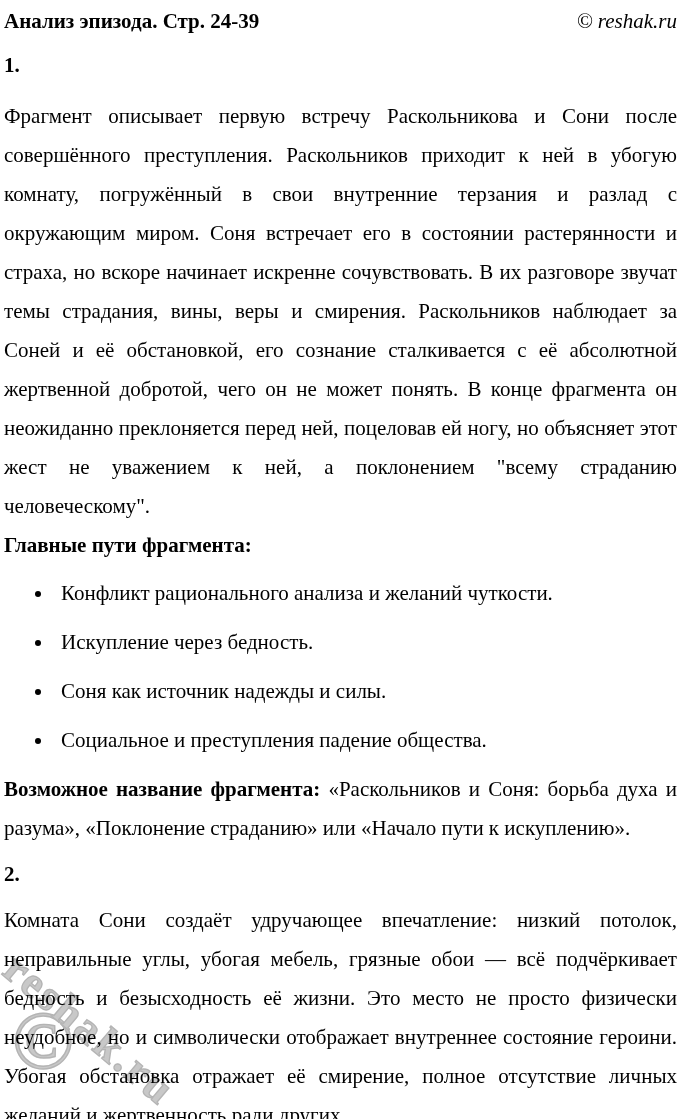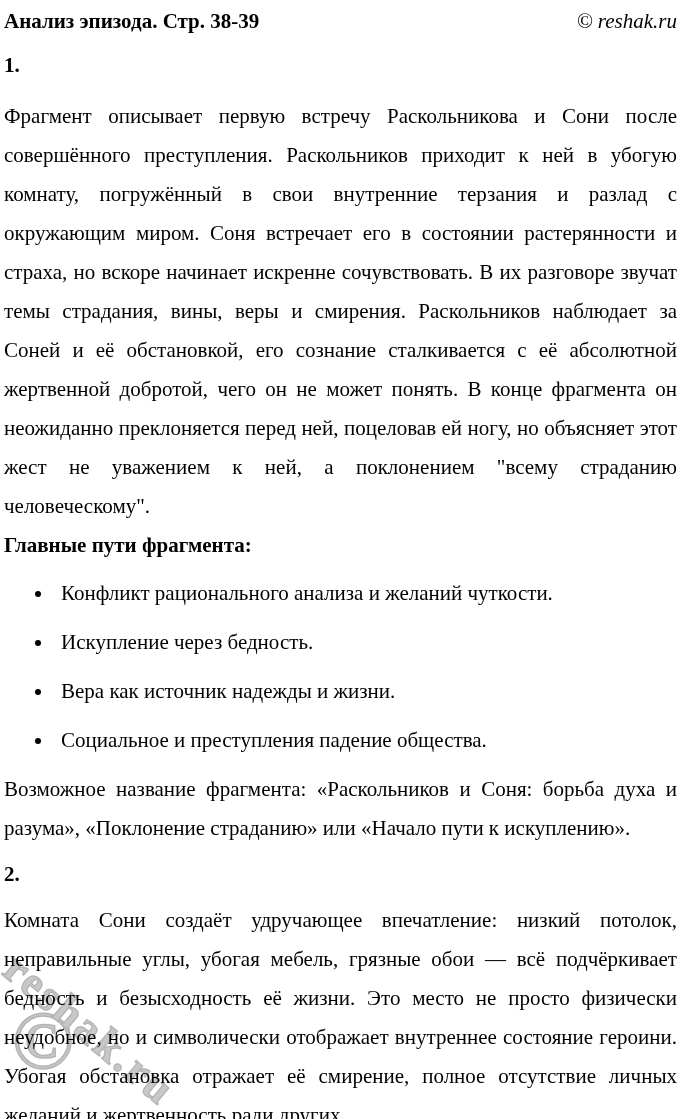--- a/index.html
+++ b/index.html
@@ -68,21 +68,21 @@
     position: absolute;
     left: 31px;
     top: 17px;
     width: 6px;
     height: 6px;
     border-radius: 50%;
     background: #000;
   }
 
   #title-para { margin-top: 0; }
-  #title-para b { font-weight: normal; }
+  #title-para b { font-weight: bold; }
 
   
   .watermark {
     position: absolute;
     left: 0; top: 0;
     width: 680px; height: 1119px;
     z-index: 0;
     pointer-events: none;
   }
   .wm-copy {
@@ -117,34 +117,34 @@
 <body>
 
 <div class="watermark">
   <span class="wm-copy">©</span>
   <span class="wm-text">reshak.ru</span>
 </div>
 
 <div class="content">
 
   <div class="header">
-    <span class="title">Анализ эпизода. Стр. 38-39</span>
+    <span class="title">Анализ эпизода. Стр. 24-39</span>
     <span class="copyright">© reshak.ru</span>
   </div>
 
   <p class="qnum" id="qnum1">1.</p>
 
   <p class="body" id="para1">Фрагмент описывает первую встречу Раскольникова и Сони после совершённого преступления. Раскольников приходит к ней в убогую комнату, погружённый в свои внутренние терзания и разлад с окружающим миром. Соня встречает его в состоянии растерянности и страха, но вскоре начинает искренне сочувствовать. В их разговоре звучат темы страдания, вины, веры и смирения. Раскольников наблюдает за Соней и её обстановкой, его сознание сталкивается с её абсолютной жертвенной добротой, чего он не может понять. В конце фрагмента он неожиданно преклоняется перед ней, поцеловав ей ногу, но объясняет этот жест не уважением к ней, а поклонением "всему страданию человеческому".</p>
 
   <p class="bold-head">Главные пути фрагмента:</p>
 
   <ul class="themes">
     <li><span class="dot"></span><span>Конфликт рационального анализа и желаний чуткости.</span></li>
     <li><span class="dot"></span><span>Искупление через бедность.</span></li>
-    <li><span class="dot"></span><span>Вера как источник надежды и жизни.</span></li>
+    <li><span class="dot"></span><span>Соня как источник надежды и силы.</span></li>
     <li><span class="dot"></span><span>Социальное и преступления падение общества.</span></li>
   </ul>
 
   <p class="body" id="title-para"><b>Возможное название фрагмента:</b> <span>«Раскольников и Соня: борьба духа и разума», «Поклонение страданию» или «Начало пути к искуплению».</span></p>
 
   <p class="qnum" id="qnum2">2.</p>
 
   <p class="body" id="para2">Комната Сони создаёт удручающее впечатление: низкий потолок, неправильные углы, убогая мебель, грязные обои — всё подчёркивает бедность и безысходность её жизни. Это место не просто физически неудобное, но и символически отображает внутреннее состояние героини. Убогая обстановка отражает её смирение, полное отсутствие личных желаний и жертвенность ради других.</p>
 
 </div>

